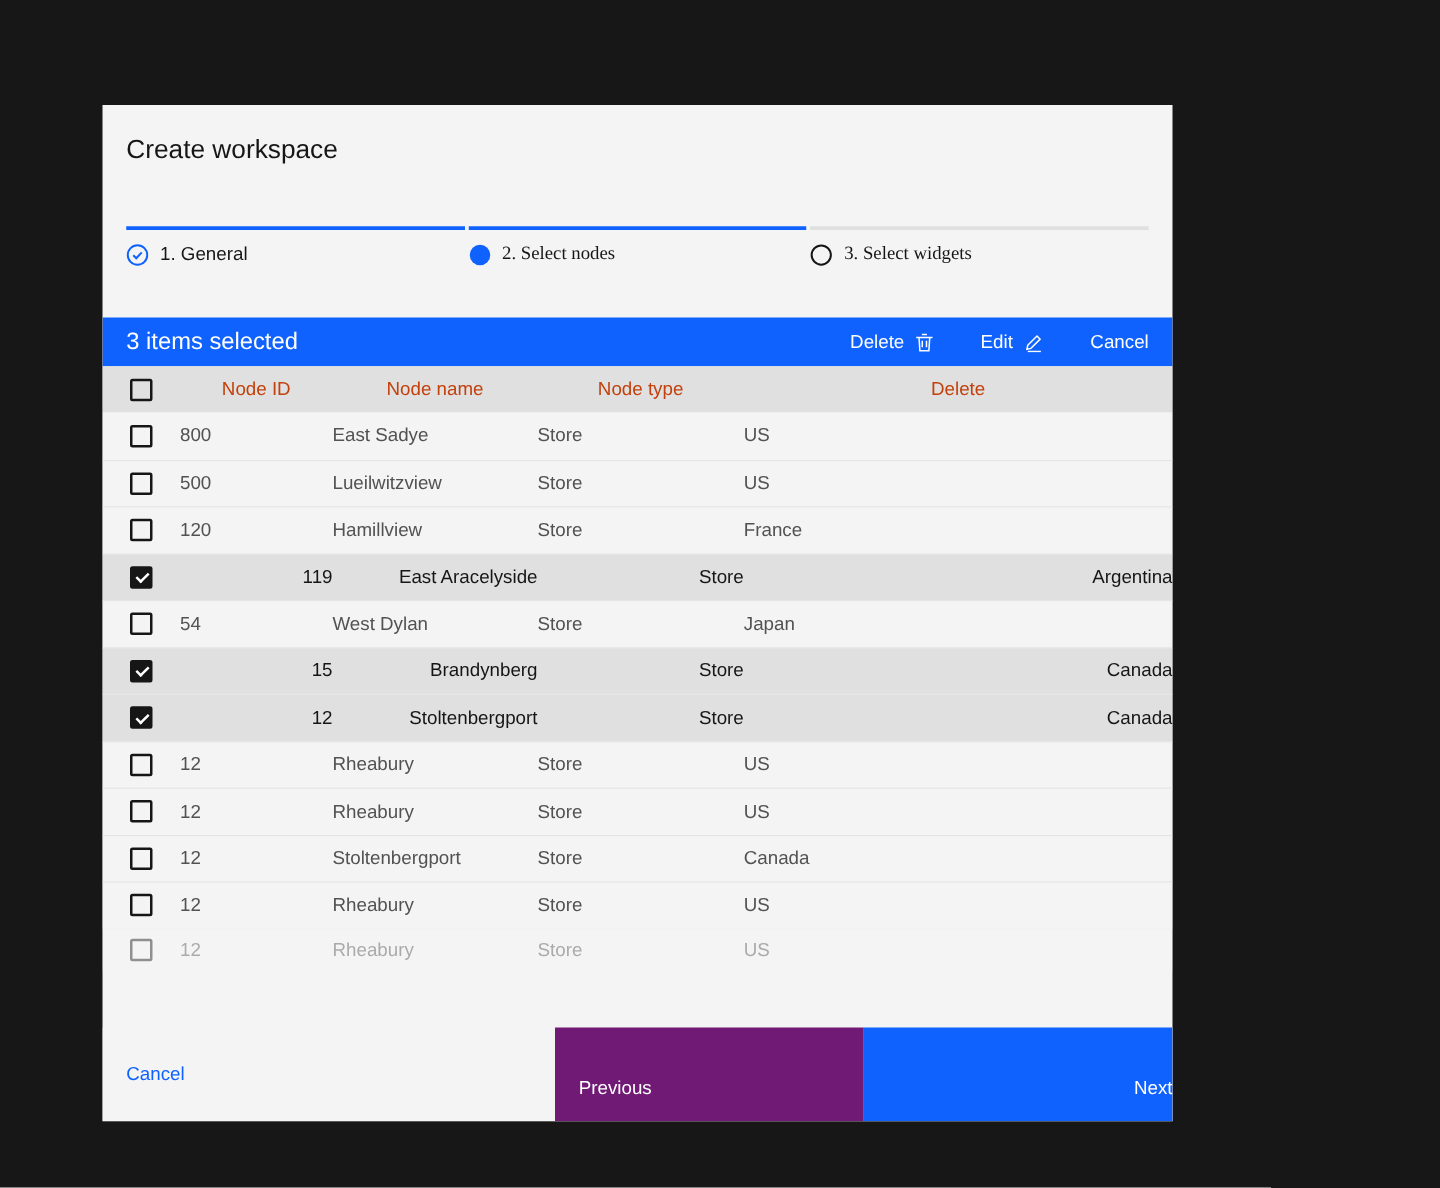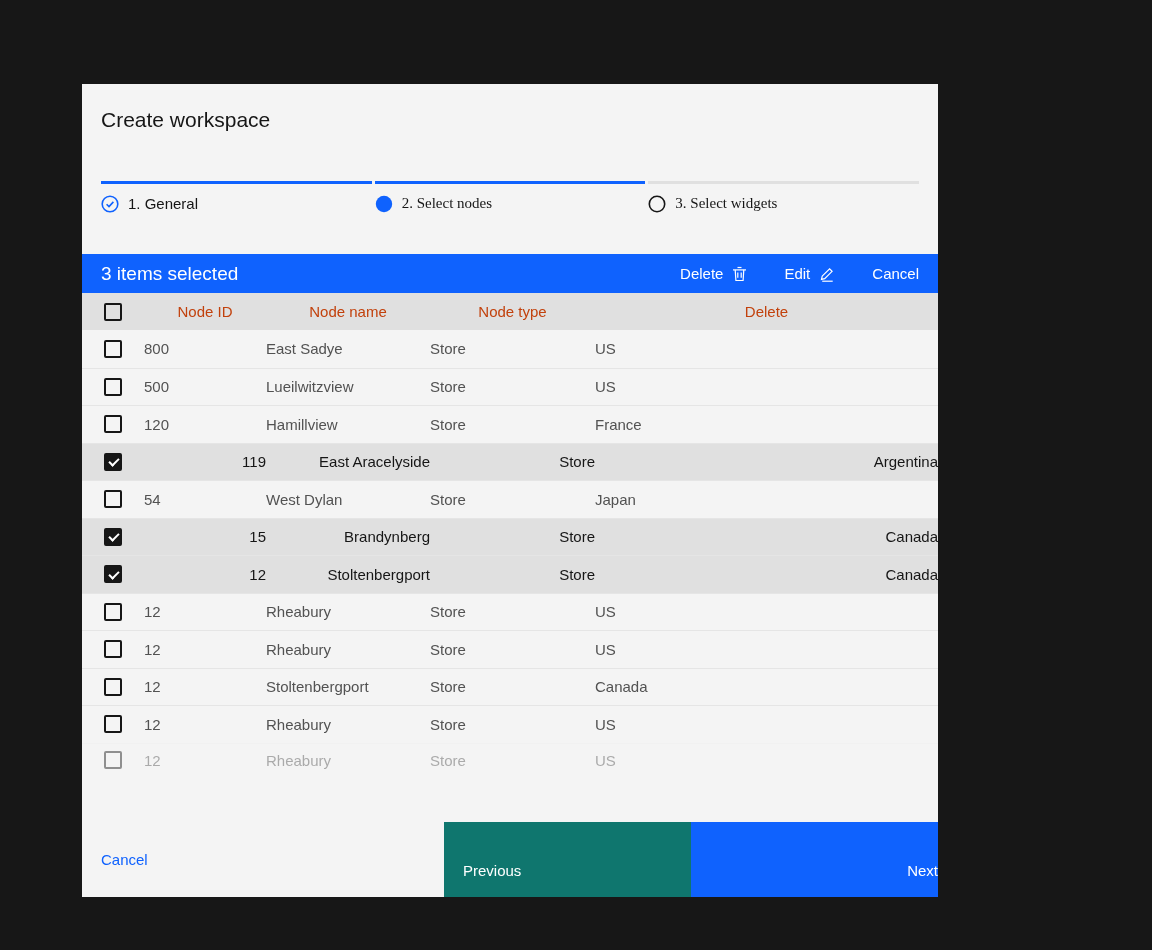--- a/index.html
+++ b/index.html
@@ -81,21 +81,21 @@
   .footer-cancel {
     align-self:center; margin-left:19px;
     color:#0f62fe; font-size:15px; text-decoration:none; cursor:pointer;
   }
   .footer-buttons { margin-left:auto; display:flex; }
   .footer-btn {
     width:247px; height:75px; border:none; cursor:pointer;
     font-family:inherit; font-size:15px; color:#fff;
     text-align:left; padding:22px 0 0 19px; display:block;
   }
-  .footer-btn.secondary { background:#0f766e; }
+  .footer-btn.secondary { background:#701a75; }
   .footer-btn.primary { background:#0f62fe;text-align:right; }
 </style>
 </head>
 <body>
 
 <div class="modal">
 
   <div class="modal-header">
     <div class="modal-title">Create workspace</div>
   </div>

